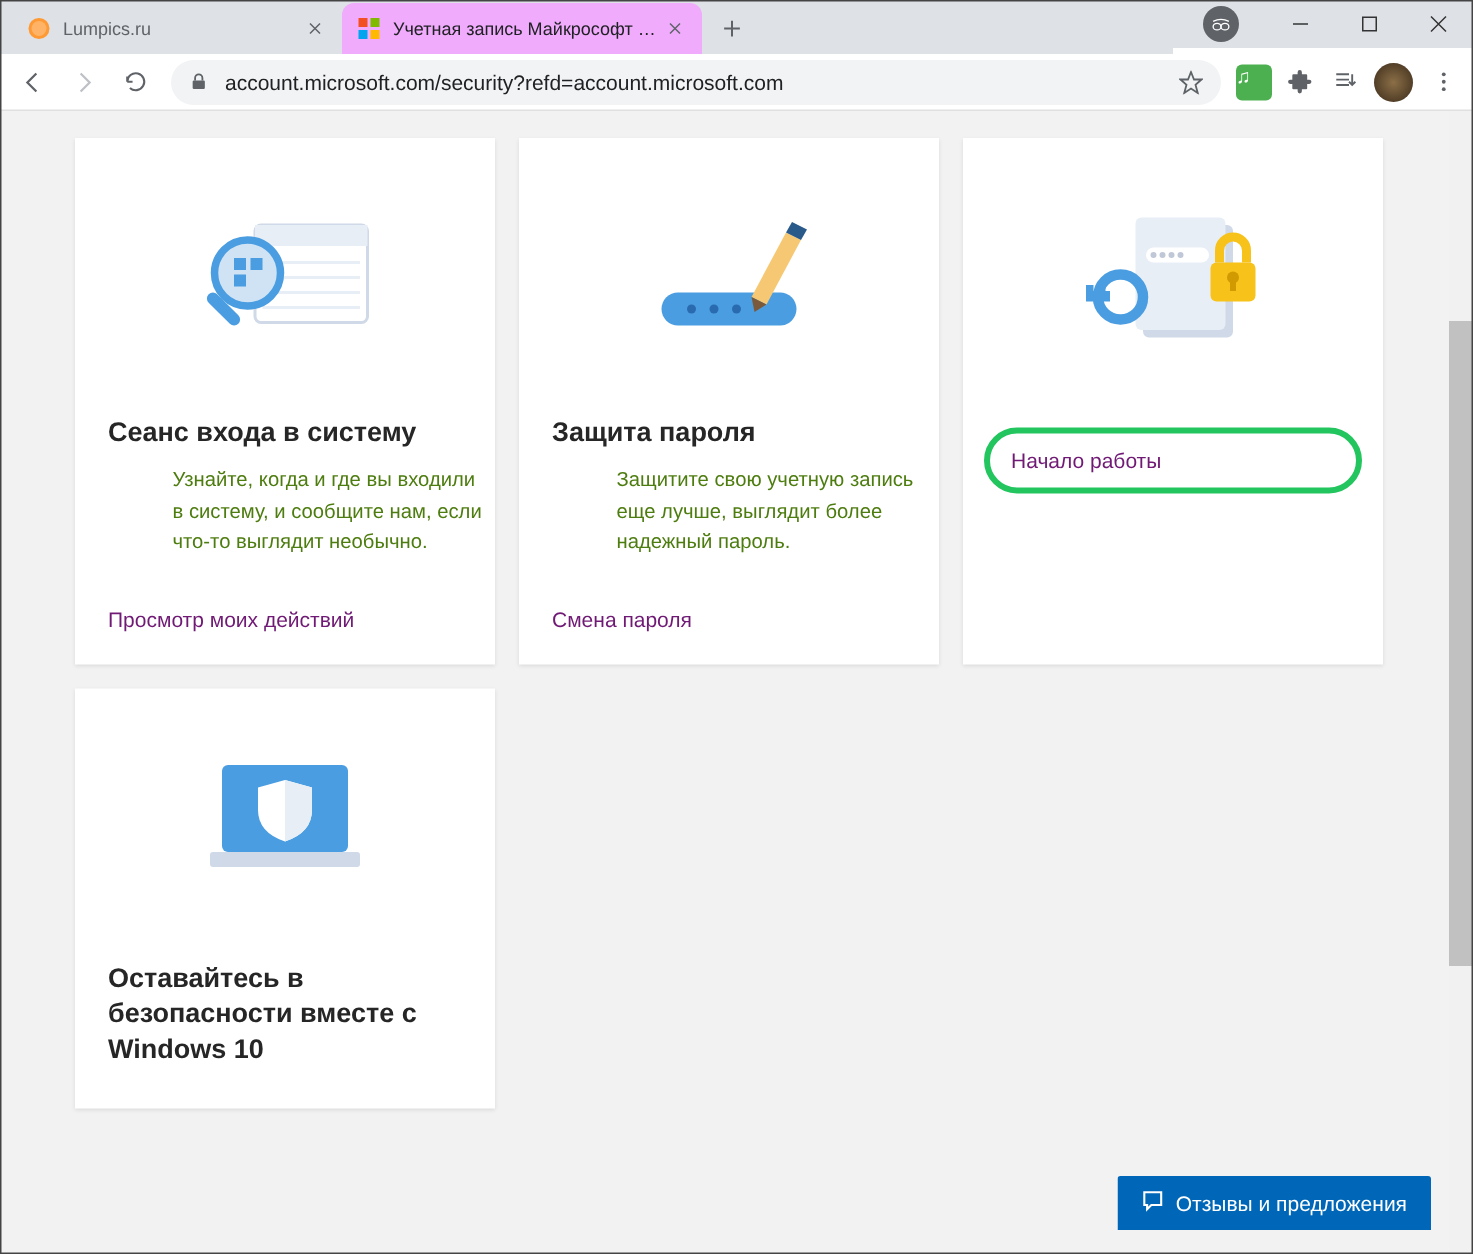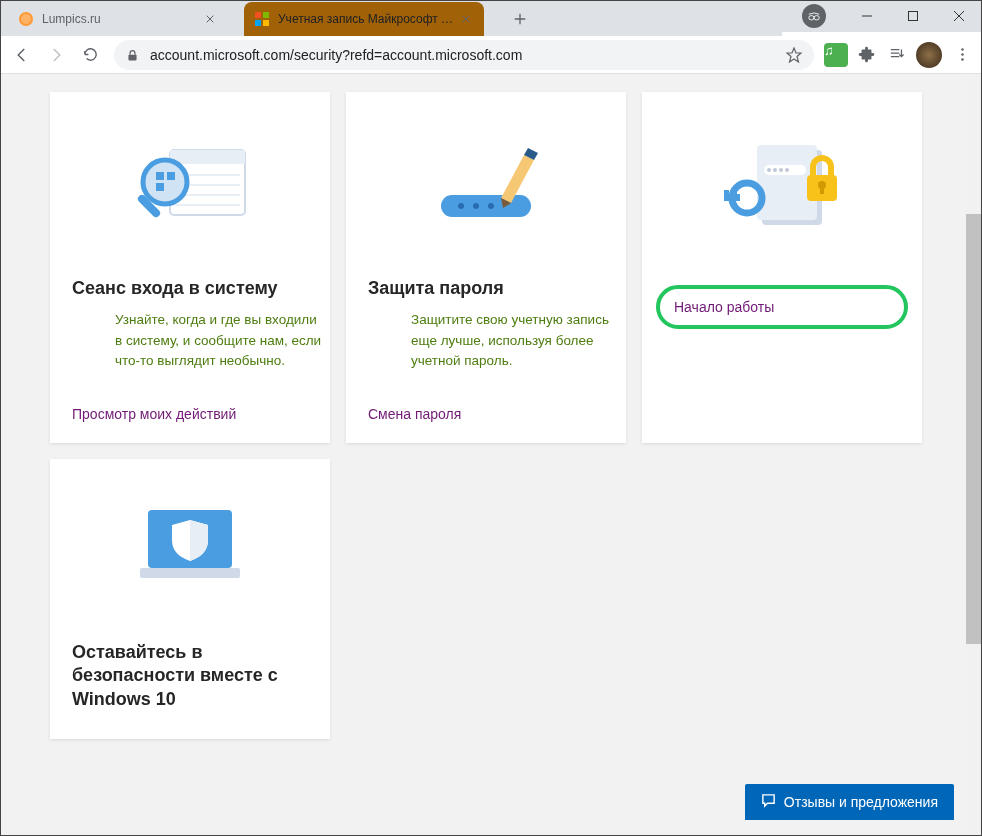--- a/index.html
+++ b/index.html
@@ -7,23 +7,23 @@
 
 
 .titlebar { height: 32px; background: #dee1e6; display: flex; align-items: center; justify-content: flex-end; }
 .win-btn { width: 46px; height: 32px; display: flex; align-items: center; justify-content: center; color: #333; font-size: 14px; }
 .win-btn svg { width: 12px; height: 12px; }
 .win-btn.minimize svg line { stroke: #333; stroke-width: 1; }
 .win-btn.maximize svg rect { stroke: #333; stroke-width: 1; fill: none; }
 .win-btn.close svg path { stroke: #333; stroke-width: 1; }
 
 
-.tabstrip { height: 36px; background: #dee1e6; display: flex; align-items: flex-end; padding-left: 8px; position: relative; top: -32px; margin-bottom: -32px; width: calc(100% - 200px); gap: 16px; }
+.tabstrip { height: 36px; background: #dee1e6; display: flex; align-items: flex-end; padding-left: 8px; position: relative; top: -32px; margin-bottom: -32px; width: calc(100% - 200px); }
 .tab { height: 34px; background: transparent; display: flex; align-items: center; padding: 0 10px; border-radius: 8px 8px 0 0; min-width: 220px; max-width: 240px; font-size: 12px; color: #5f6368; position: relative; }
-.tab.active { background: #a16207; color: #202124; }
+.tab.active { background: #f0abfc; color: #202124; }
 .tab .favicon { width: 16px; height: 16px; margin-right: 8px; flex-shrink: 0; }
 .tab .title { flex: 1; white-space: nowrap; overflow: hidden; text-overflow: ellipsis; }
 .tab .close { width: 16px; height: 16px; margin-left: 4px; display: flex; align-items: center; justify-content: center; color: #5f6368; flex-shrink: 0; }
 .newtab { width: 28px; height: 28px; display: flex; align-items: center; justify-content: center; color: #5f6368; margin-left: 6px; margin-bottom: 3px; }
 .incognito-wrap { position: absolute; top: 4px; right: 156px; }
 .incognito { width: 24px; height: 24px; background: #5f6368; border-radius: 50%; color: #fff; display: flex; align-items: center; justify-content: center; font-size: 11px; }
 
 
 .toolbar { height: 38px; background: #fff; display: flex; align-items: center; padding: 0 6px; border-bottom: 1px solid #e0e0e0; gap: 2px; }
 .nav-btn { width: 32px; height: 32px; display: flex; align-items: center; justify-content: center; color: #5f6368; border-radius: 50%; }
@@ -224,21 +224,21 @@
             <circle cx="45" cy="86" r="3" fill="#2a6bb0"></circle>
             <circle cx="60" cy="86" r="3" fill="#2a6bb0"></circle>
             <circle cx="75" cy="86" r="3" fill="#2a6bb0"></circle>
             <path d="M85 78 L108 35 L118 40 L95 83 Z" fill="#f7c873"></path>
             <path d="M108 35 L112 28 L122 33 L118 40 Z" fill="#2a5a8a"></path>
             <path d="M85 78 L95 83 L87 88 Z" fill="#7a5a3a"></path>
           </svg>
         </div>
         <div class="card-body">
           <div class="card-title">Защита пароля</div>
-          <div class="card-desc">Защитите свою учетную запись еще лучше, используя более учетной пароль.</div>
+          <div class="card-desc">Защитите свою учетную запись еще лучше, выглядит более надежный пароль.</div>
         </div>
         <div class="card-link-wrap">
           <a class="card-link">Смена пароля</a>
         </div>
       </div>
 
       <div class="card">
         <div class="card-illus">
           <svg class="illus-svg" viewBox="0 0 140 130">
             <rect x="50" y="30" width="60" height="75" rx="4" fill="#d0d9e8"></rect>

